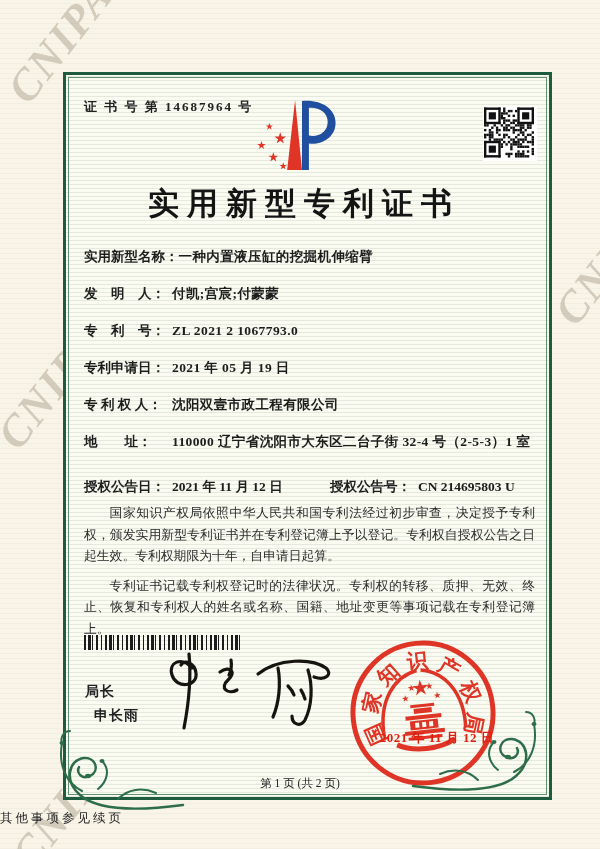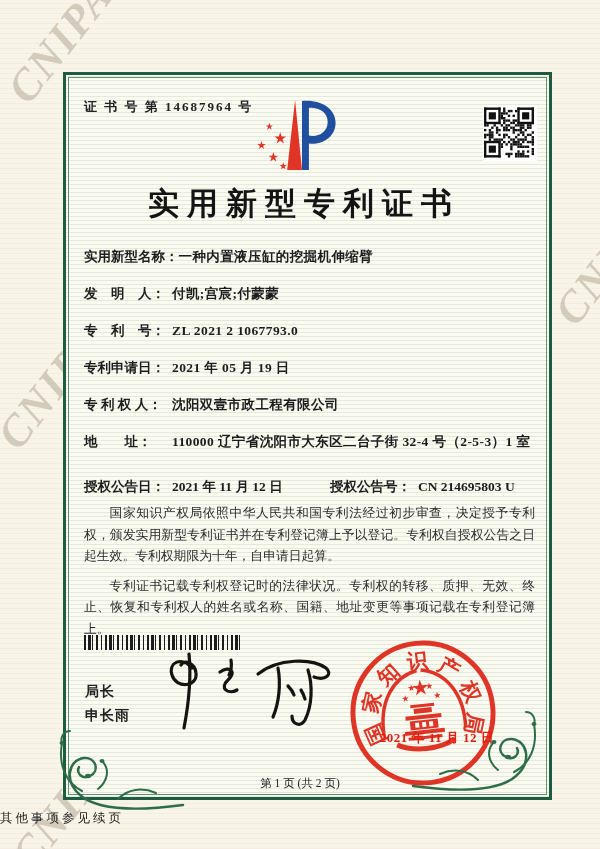--- a/index.html
+++ b/index.html
@@ -27,21 +27,21 @@
   .flabel{flex:0 0 88px;white-space:nowrap;}
   .fvalue{flex:1;letter-spacing:.4px;}
   .grow{display:flex;line-height:19px;align-items:center;}
   .grow .flabel{flex:0 0 88px;}
   .grow .v1{flex:0 0 158px;}
   .paras{position:absolute;left:84px;top:495px;width:451px;font-size:12.8px;color:#2b2b2b;}
   .paras p{margin:8px 0 2px;text-indent:2em;line-height:21.5px;text-align:justify;}
   .barcode{position:absolute;left:84px;top:635px;width:157px;height:15px;
     background:repeating-linear-gradient(90deg,#1c1c1c 0 2px,transparent 2px 4px,#1c1c1c 4px 7px,transparent 7px 8px,#1c1c1c 8px 9px,transparent 9px 12px,#1c1c1c 12px 14px,transparent 14px 17px,#1c1c1c 17px 18px,transparent 18px 21px);}
   .signer-title{position:absolute;left:85px;top:683px;font-size:14px;font-weight:600;color:#222;letter-spacing:1px;}
-  .signer-name{position:absolute;left:85px;top:707px;font-size:14px;font-weight:600;color:#222;letter-spacing:1px;font-family:Liberation Serif, serif;}
+  .signer-name{position:absolute;left:94px;top:707px;font-size:14px;font-weight:600;color:#222;letter-spacing:1px;font-family:Liberation Serif, serif;}
   .signature{position:absolute;left:158px;top:648px;width:188px;height:88px;}
   .seal{position:absolute;left:348px;top:638px;width:150px;height:150px;transform:rotate(-6deg);opacity:.93;}
   .seal-date{position:absolute;left:362px;top:729px;width:150px;text-align:center;
              font-size:13px;font-weight:600;color:#e01f10;letter-spacing:.5px;}
   .page-info{position:absolute;left:0;top:776px;width:600px;text-align:center;font-size:11.5px;color:#222;}
   .footer-note{position:absolute;left:0;top:810px;width:600px;text-align:left;font-size:12.5px;
                font-weight:400;color:#222;letter-spacing:3px;}
   .flourish{position:absolute;}
   .fl-left{left:38px;top:726px;width:150px;height:86px;}
   .fl-right{left:408px;top:698px;width:150px;height:104px;transform:scaleX(-1);}

